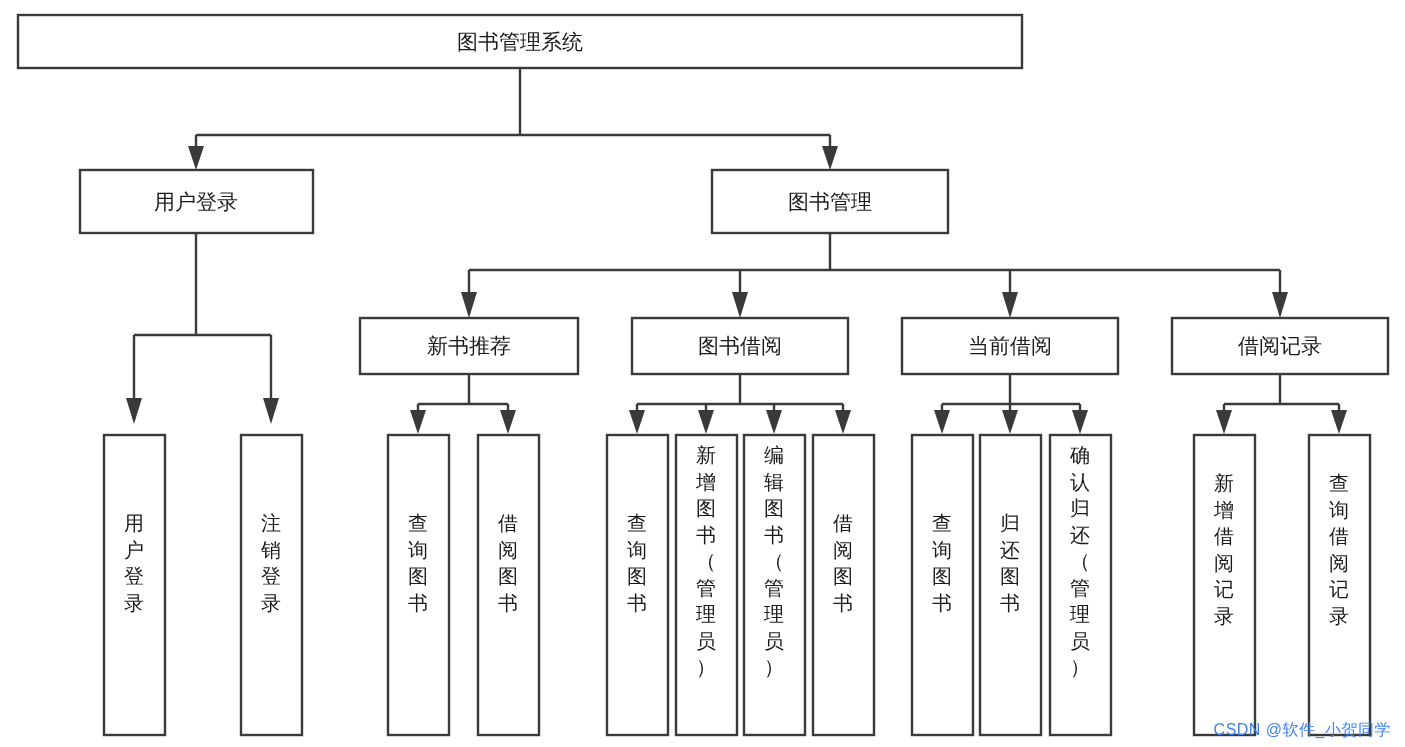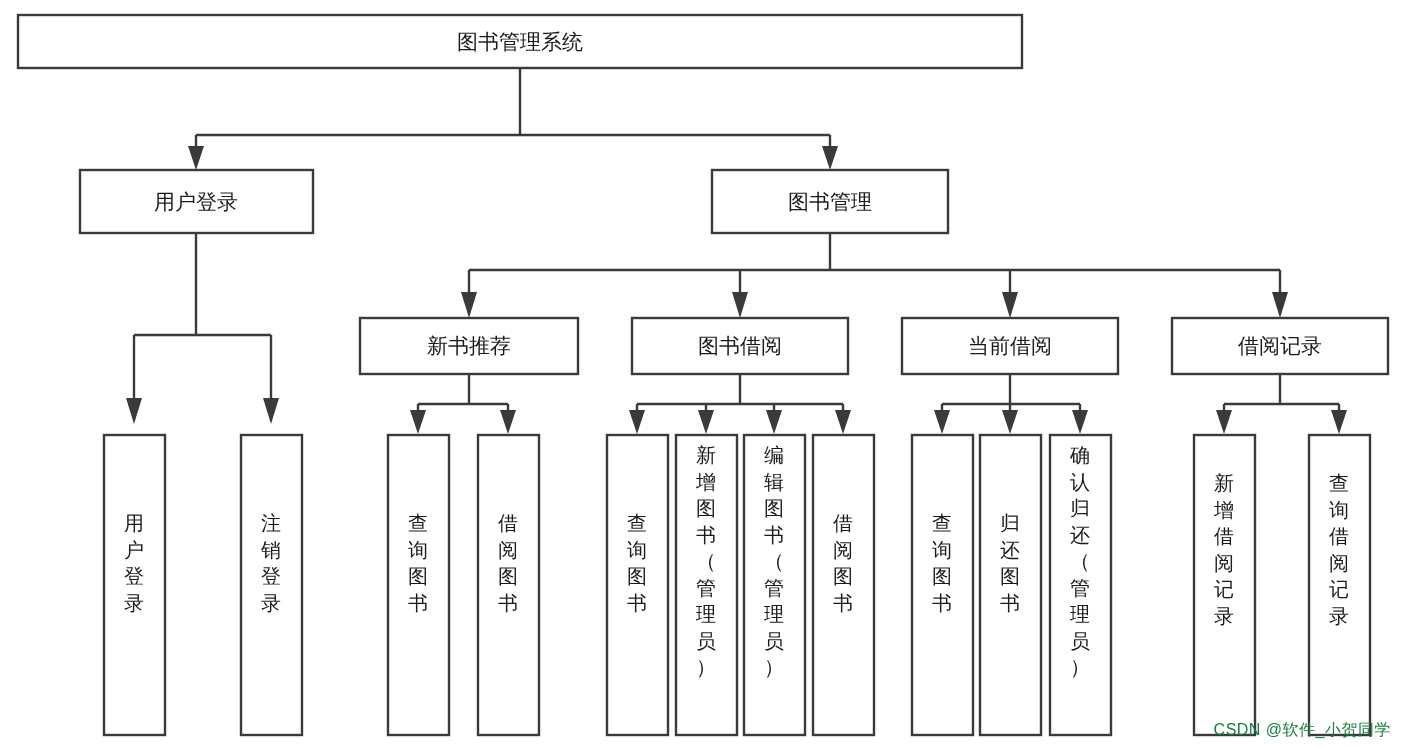--- a/index.html
+++ b/index.html
@@ -53,21 +53,21 @@
     font-size: 20px;
     fill: #1a1a1a;
     text-anchor: middle;
   }
   .watermark {
     position: absolute;
     right: 14px;
     bottom: 6px;
     font-family: "Liberation Sans", "DejaVu Sans", sans-serif;
     font-size: 16px;
-    color: #15803d;
+    color: #3b82f6;
     letter-spacing: 0.5px;
     white-space: nowrap;
     pointer-events: none;
     margin-top: 16px;
   }
 </style>
 </head>
 <body>
 
 <div id="diagram-root">

